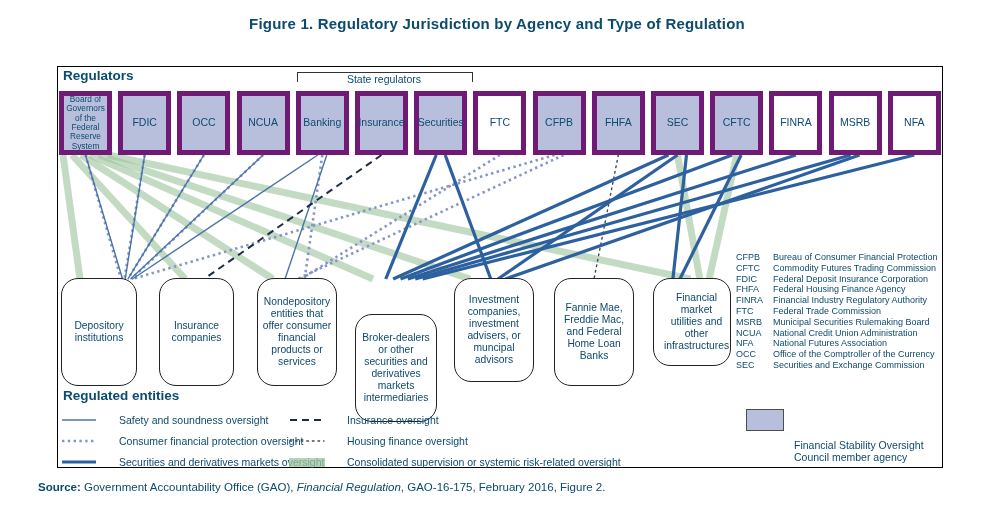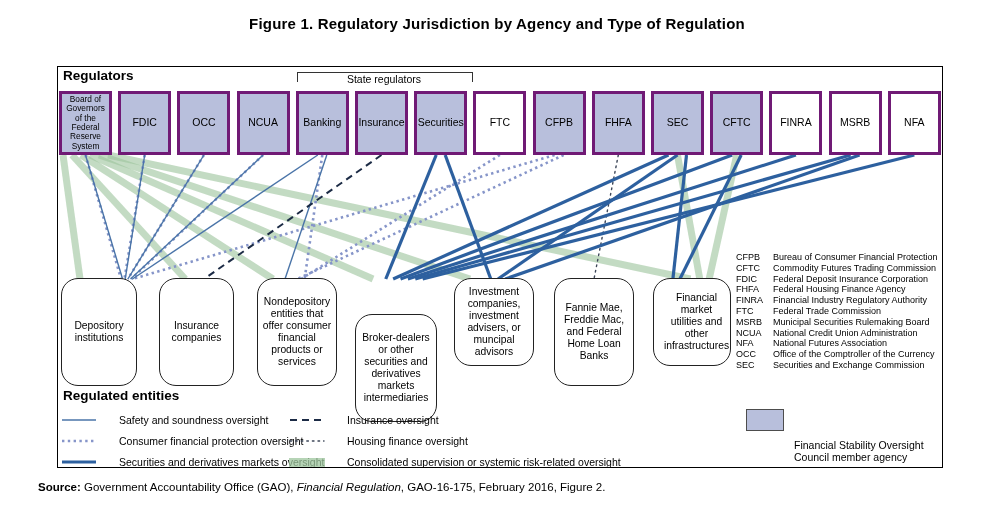--- a/index.html
+++ b/index.html
@@ -1,26 +1,26 @@
 <!DOCTYPE html>
 <html><head>
 <meta charset="utf-8">
 <style>
   html,body{margin:0;padding:0;background:#fff;}
   .page{position:relative;width:994px;height:529px;background:#fff;overflow:hidden;
-        font-family:"Liberation Sans",sans-serif;color:#000000;}
+        font-family:"Liberation Sans",sans-serif;color:#0c4a6e;}
   .title{position:absolute;left:0;top:15px;width:100%;text-align:center;
          font-size:15px;font-weight:bold;letter-spacing:.2px;}
   .canvas{position:absolute;left:57px;top:66px;width:886px;height:402px;
           border:1px solid #000;background:#fff;box-sizing:border-box;}
   .section-label{position:absolute;font-size:13.5px;font-weight:bold;}
   .bracket{position:absolute;left:239px;top:5px;width:174px;height:9px;
            border-top:1px solid #333;border-left:1px solid #333;border-right:1px solid #333;}
   .bracket-label{position:absolute;left:239px;top:6px;width:174px;text-align:center;font-size:10.5px;}
-  .reg-box{position:absolute;box-sizing:border-box;border:3px solid #701a75;
+  .reg-box{position:absolute;box-sizing:border-box;border:5px solid #701a75;
            display:flex;align-items:center;justify-content:center;text-align:center;
            font-size:10.5px;line-height:1.1;background:#fff;}
   .reg-box.member{background:#b8bfdc;}
   .reg-box.small-label{font-size:8.3px;line-height:1.12;}
   .ent-box{position:absolute;box-sizing:border-box;border:1px solid #222;border-radius:17px;
            background:#fff;display:flex;align-items:center;justify-content:center;text-align:center;
            font-size:10.3px;line-height:1.16;padding:3px;}
   svg.lines{position:absolute;left:0;top:0;pointer-events:none;}
   .edge-consolidated{stroke:#9ec59e;stroke-opacity:.62;stroke-width:7;}
   .edge-consumer{stroke:#8695c9;stroke-width:2.6;stroke-dasharray:2.4 3.4;}
@@ -144,21 +144,21 @@
         </div>
         <div class="ent-box" style="left: 101px; top: 211px; width: 75px; height: 108px;">
           <span>Insurance companies</span>
         </div>
         <div class="ent-box" style="left: 199px; top: 211px; width: 80px; height: 108px;">
           <span>Nondepository entities that offer consumer financial products or services</span>
         </div>
         <div class="ent-box" style="left: 297px; top: 211px; width: 82px; height: 108px; margin-top: 36px;">
           <span>Broker-dealers or other securities and derivatives markets intermediaries</span>
         </div>
-        <div class="ent-box" style="left: 396px; top: 211px; width: 80px; height: 88px;">
+        <div class="ent-box" style="left: 396px; top: 211px; width: 80px; height: 104px;">
           <span>Investment companies, investment advisers, or muncipal advisors</span>
         </div>
         <div class="ent-box" style="left: 496px; top: 211px; width: 80px; height: 108px;">
           <span>Fannie Mae, Freddie Mac, and Federal Home Loan Banks</span>
         </div>
         <div class="ent-box" style="left: 595px; top: 211px; width: 78px; height: 88px; padding-left: 12px;">
           <span>Financial market utilities and other infrastructures</span>
         </div>
       </div>
 

